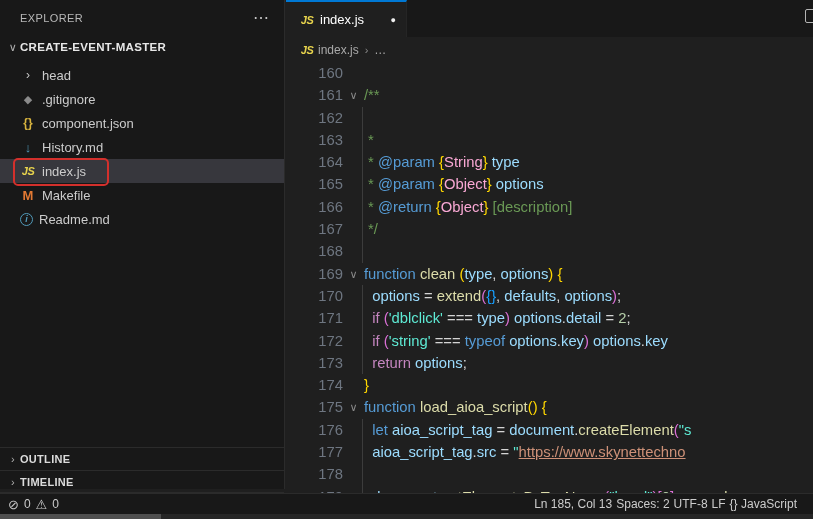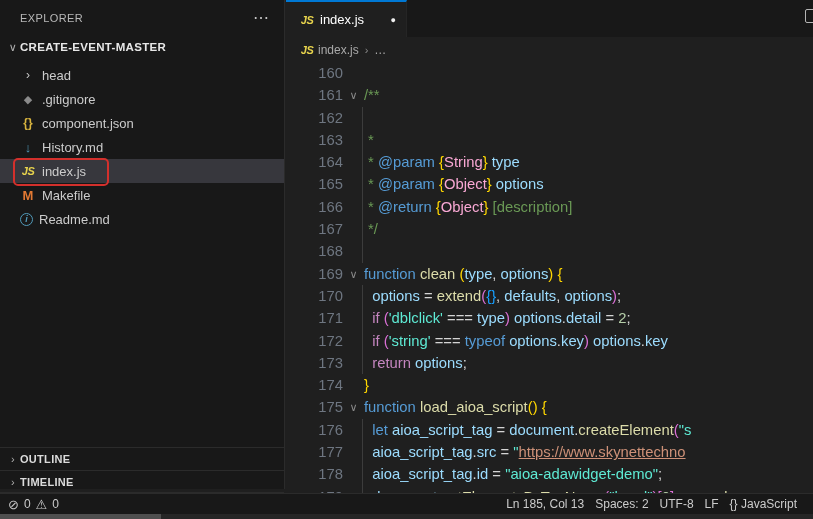--- a/index.html
+++ b/index.html
@@ -91,21 +91,21 @@
   .b2{color:#179FFF} .lnk{color:#CE9178; text-decoration:underline}
 
   
   #statusbar {
     position:absolute; left:0; top:493px; width:813px; height:21px;
     background:#181818; border-top:1px solid #2b2b2b;
     display:flex; align-items:center; justify-content:space-between;
     font-size:12px; color:#cccccc;
   }
   .sb-left { display:flex; align-items:center; gap:5px; padding-left:8px; }
-  .sb-right { display:flex; align-items:center; gap:11px; padding-right:16px; position:relative; }
+  .sb-right { display:flex; align-items:center; gap:4px; padding-right:16px; position:relative; }
   .status-item { cursor:pointer; white-space:nowrap; }
   .st-icon { font-size:13px; }
   #bottom-strip { position:absolute; left:0; top:514px; width:813px; height:5px; background:#262626; }
   #bottom-thumb { position:absolute; left:0; top:0; width:161px; height:5px; background:#4f4f4f; cursor:pointer; }
 </style>
 </head>
 <body>
 
 <div id="app">
 
@@ -190,21 +190,21 @@
           <div class="code-row"><span class="ln">168</span><span class="fold"></span><span class="ct"></span></div>
           <div class="code-row"><span class="ln">169</span><span class="fold">∨</span><span class="ct"><span class="kw">function</span><span class="op"> </span><span class="fn">clean</span><span class="op"> </span><span class="b0">(</span><span class="v">type</span><span class="op">, </span><span class="v">options</span><span class="b0">)</span><span class="op"> </span><span class="b0">{</span></span></div>
           <div class="code-row"><span class="ln">170</span><span class="fold"></span><span class="ct"><span class="op">  </span><span class="v">options</span><span class="op"> = </span><span class="fn">extend</span><span class="b1">(</span><span class="b2">{}</span><span class="op">, </span><span class="v">defaults</span><span class="op">, </span><span class="v">options</span><span class="b1">)</span><span class="op">;</span></span></div>
           <div class="code-row"><span class="ln">171</span><span class="fold"></span><span class="ct"><span class="op">  </span><span class="ctl">if</span><span class="op"> </span><span class="b1">(</span><span class="str">'dblclick'</span><span class="op"> === </span><span class="v">type</span><span class="b1">)</span><span class="op"> </span><span class="v">options</span><span class="op">.</span><span class="v">detail</span><span class="op"> = </span><span class="num">2</span><span class="op">;</span></span></div>
           <div class="code-row"><span class="ln">172</span><span class="fold"></span><span class="ct"><span class="op">  </span><span class="ctl">if</span><span class="op"> </span><span class="b1">(</span><span class="str">'string'</span><span class="op"> === </span><span class="kw">typeof</span><span class="op"> </span><span class="v">options</span><span class="op">.</span><span class="v">key</span><span class="b1">)</span><span class="op"> </span><span class="v">options</span><span class="op">.</span><span class="v">key</span></span></div>
           <div class="code-row"><span class="ln">173</span><span class="fold"></span><span class="ct"><span class="op">  </span><span class="ctl">return</span><span class="op"> </span><span class="v">options</span><span class="op">;</span></span></div>
           <div class="code-row"><span class="ln">174</span><span class="fold"></span><span class="ct"><span class="b0">}</span></span></div>
           <div class="code-row"><span class="ln">175</span><span class="fold">∨</span><span class="ct"><span class="kw">function</span><span class="op"> </span><span class="fn">load_aioa_script</span><span class="b0">()</span><span class="op"> </span><span class="b0">{</span></span></div>
           <div class="code-row"><span class="ln">176</span><span class="fold"></span><span class="ct"><span class="op">  </span><span class="kw">let</span><span class="op"> </span><span class="v">aioa_script_tag</span><span class="op"> = </span><span class="v">document</span><span class="op">.</span><span class="fn">createElement</span><span class="b1">(</span><span class="str">"s</span></span></div>
           <div class="code-row"><span class="ln">177</span><span class="fold"></span><span class="ct"><span class="op">  </span><span class="v">aioa_script_tag</span><span class="op">.</span><span class="v">src</span><span class="op"> = </span><span class="str">"</span><span class="lnk">https://www.skynettechno</span></span></div>
-          <div class="code-row"><span class="ln">178</span><span class="fold"></span><span class="ct"><span class="op">  </span><span class="v">aioa_script_tag</span><span class="op">.</span><span class="v">id</span><span class="op"> = </span><span class="str">"aioa-adawidget-demo"</span><span class="op">;</span></span></div>
+          <div class="code-row"><span class="ln">178</span><span class="fold"></span></div>
           <div class="code-row"><span class="ln">179</span><span class="fold"></span><span class="ct"><span class="op">  </span><span class="v">document</span><span class="op">.</span><span class="fn">getElementsByTagName</span><span class="b1">(</span><span class="str">"head"</span><span class="b1">)</span><span class="b1">[</span><span class="num">0</span><span class="b1">]</span><span class="op">.</span><span class="fn">append</span></span></div>
         </div>
     </div>
   </div>
 
   <div id="statusbar">
     <div class="sb-left">
       <span class="st-icon status-item">⊘</span>
       <span class="status-item">0</span>
       <span class="st-icon status-item">⚠</span>

